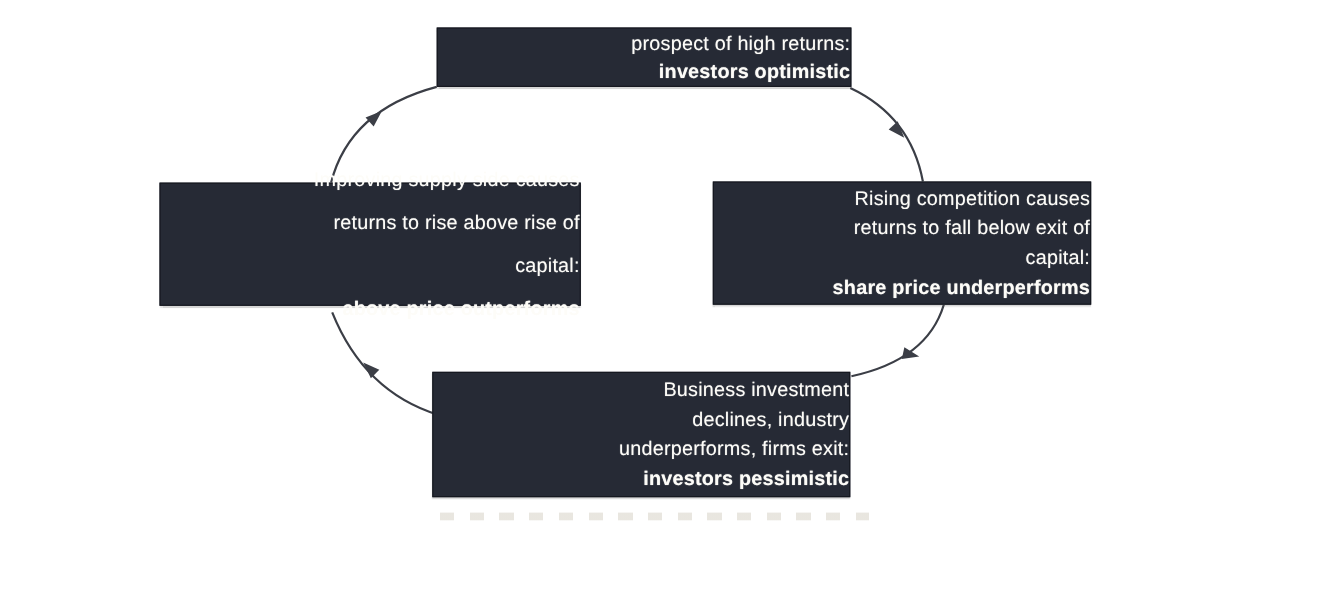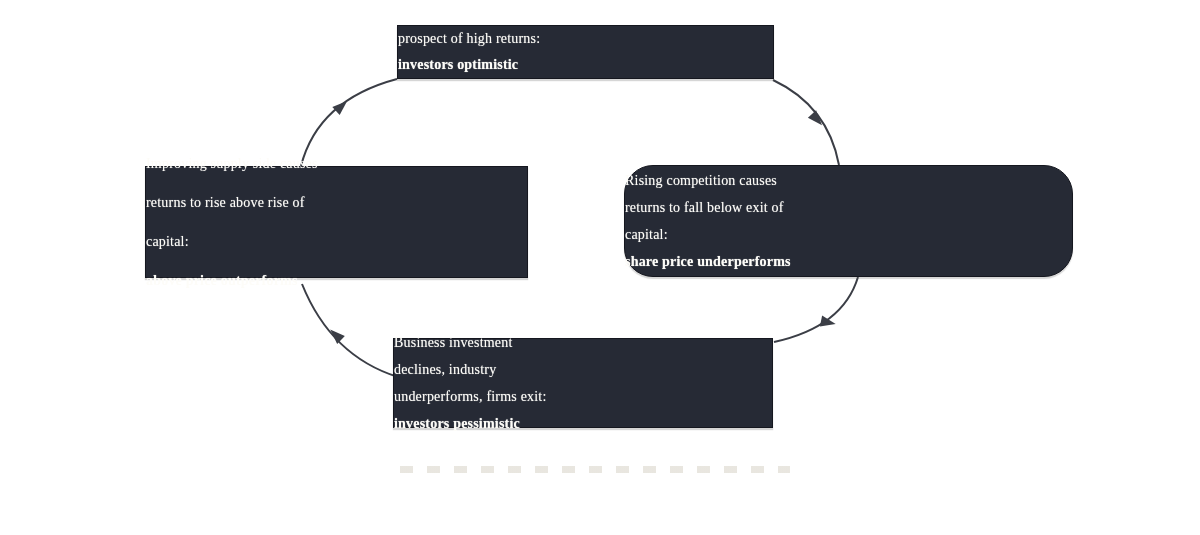--- a/index.html
+++ b/index.html
@@ -28,42 +28,41 @@
   .node {
     position: absolute;
     box-sizing: border-box;
     background: var(--node_fill, #262a35);
     border: 1px solid var(--node_border, #15171f);
     box-shadow: 0 2px 1px rgba(90, 90, 90, 0.25);
     color: var(--node_text, #fdfcf8);
     display: flex;
     flex-direction: column;
     justify-content: center;
-    align-items: flex-start;
+    align-items: flex-end;
     text-align: center;
-    font-size: 14px;
+    font-size: 18px;
     letter-spacing: 0.2px;
-    font-family: Liberation Serif, serif;
   }
   .node .line {
     line-height: 27px;
     white-space: nowrap;
     text-shadow: 0 0 1px rgba(255, 255, 255, 0.5);
   }
   .node .emphasis {
     line-height: 27px;
     white-space: nowrap;
     font-weight: bold;
     text-shadow: 0 0 1px rgba(255, 255, 255, 0.7);
   }
   .node-top    { left: 397px; top: 25px;  width: 377px; height: 54px; }
   .node-top .line, .node-top .emphasis { line-height: 26px; }
   .node-left   { left: 145px; top: 166px; width: 383px; height: 112px; gap: 12px; }
-  .node-right  { left: 624px; top: 165px; width: 449px; height: 112px; border-radius: 29px; }
-  .node-bottom { left: 393px; top: 338px; width: 380px; height: 90px; }
+  .node-right  { left: 648px; top: 165px; width: 344px; height: 112px; }
+  .node-bottom { left: 393px; top: 338px; width: 380px; height: 114px; }
 
   .faint-caption {
     position: absolute;
     left: 400px; top: 466px;
     width: 390px; height: 7px;
     background: repeating-linear-gradient(90deg,
       rgba(186, 178, 158, 0.32) 0px, rgba(186, 178, 158, 0.32) 13px,
       rgba(0,0,0,0) 13px, rgba(0,0,0,0) 27px);
   }
 </style>

